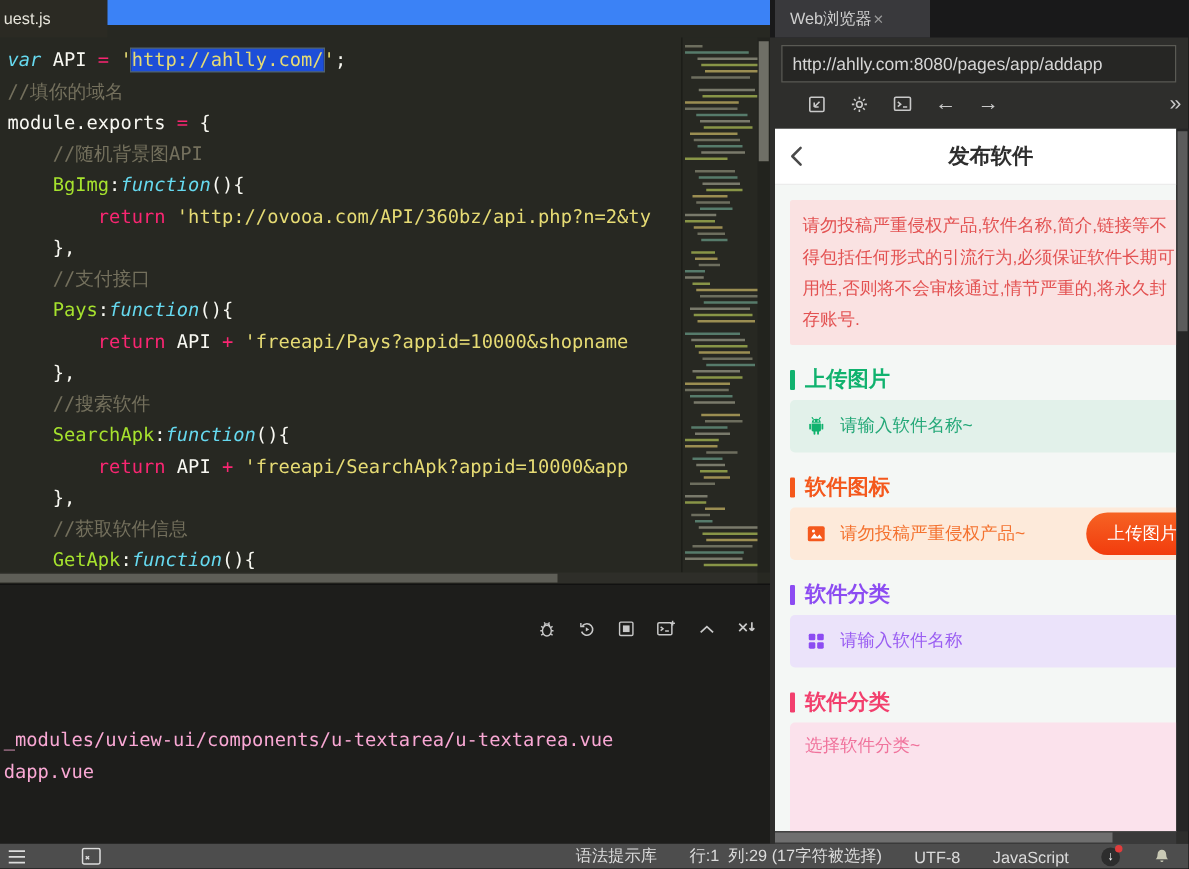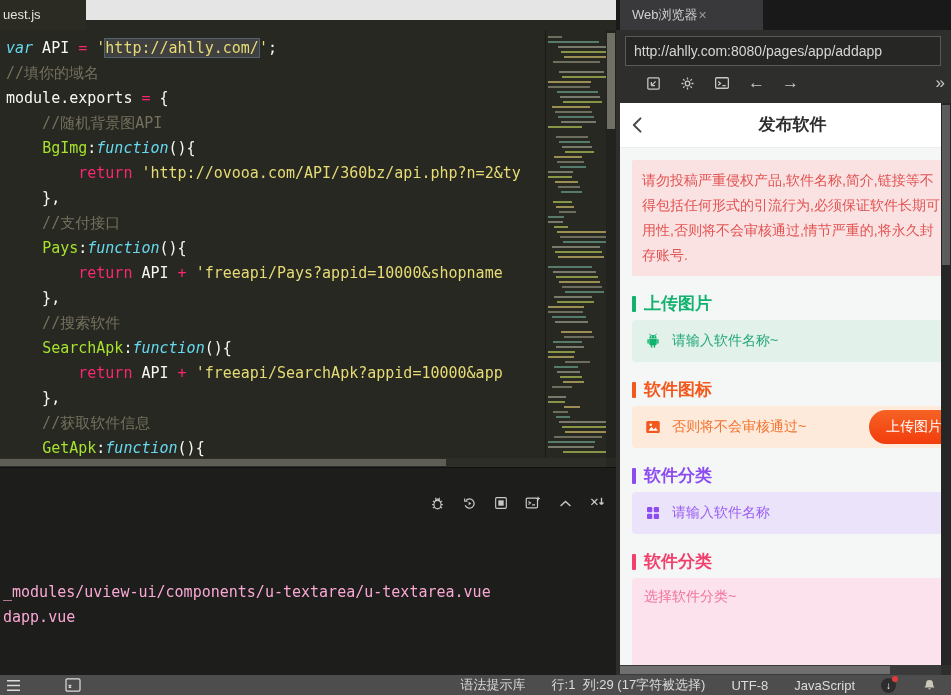--- a/index.html
+++ b/index.html
@@ -1,33 +1,33 @@
 <!DOCTYPE html>
 <html><head>
 <meta charset="utf-8">
 <style>
   html,body{margin:0;padding:0;background:#101010;}
   .app{position:relative;width:951px;height:695px;overflow:hidden;background:#161616;
        font-family:"Liberation Sans",sans-serif;-webkit-font-smoothing:antialiased;}
 
   
   .editor{position:absolute;left:0;top:0;width:616px;height:467px;background:#272822;}
-  .editor-tabbar{position:absolute;left:0;top:0;width:616px;height:20px;background:#e5e5e5;}
+  .editor-tabbar{position:absolute;left:0;top:0;width:616px;height:20px;background:#3b82f6;}
   .editor-tab{position:absolute;left:0;top:0;width:86px;height:30px;background:#2b2a23;
               color:#e6e4da;font-size:13px;line-height:30px;padding-left:3px;box-sizing:border-box;}
   .code-wrap{position:absolute;left:0;top:30px;width:545px;height:428px;overflow:hidden;}
   .code-pre{position:absolute;left:6px;top:6px;white-space:pre;
             font-family:"DejaVu Sans Mono",monospace;font-size:15px;line-height:25px;color:#f8f8f2;}
   .tk-pl{color:#f8f8f2}
   .tk-cm{color:#74705d}
   .tk-st{color:#e6db74}
   .tk-op{color:#f92672}
   .tk-kw{color:#66d9ef;font-style:italic}
   .tk-fn{color:#a6e22e}
-  .tk-sel{background:#404040;box-shadow:0 0 0 1px #51636c;}
+  .tk-sel{background:#1d4ed8;box-shadow:0 0 0 1px #51636c;}
   .minimap{position:absolute;left:545px;top:30px;width:61px;height:428px;background:#272822;
            border-left:1px solid rgba(0,0,0,.35);overflow:hidden;}
   .mm-bar{position:absolute;height:2px;opacity:.85;}
   .editor-vscroll{position:absolute;left:606px;top:30px;width:10px;height:428px;background:#22231e;}
   .editor-vscroll .thumb{position:absolute;left:1px;top:3px;width:8px;height:96px;background:#6f6f66;}
   .editor-hscroll{position:absolute;left:0;top:458px;width:606px;height:9px;background:#2e2e29;}
   .editor-hscroll .thumb{position:absolute;left:0;top:1px;height:7px;width:446px;background:#5e5e57;}
 
   
   .console{position:absolute;left:0;top:467px;width:616px;height:208px;background:#1d1d1b;border-top:1px solid #111;}
@@ -43,21 +43,21 @@
   .sb-right{margin-left:auto;display:flex;align-items:center;gap:26px;padding-right:14px;}
   .sb-item{white-space:pre;cursor:default;}
   .sb-update{position:relative;width:15px;height:15px;border-radius:50%;background:#2d2d2d;color:#fff;
              font-size:10px;line-height:15px;text-align:center;cursor:pointer;}
   .sb-update .dot{position:absolute;right:-2px;top:-2px;width:6px;height:6px;border-radius:50%;background:#e03c3c;}
   .sb-bell{color:#c9c9b5;cursor:pointer;display:inline-flex;}
 
   
   .browser{position:absolute;left:616px;top:0;width:335px;height:675px;background:#2e2e2c;}
   .browser-tabbar{position:absolute;left:0;top:0;width:335px;height:30px;background:#19191a;}
-  .browser-tab{position:absolute;left:4px;top:0;width:143px;height:30px;background:#39393c;color:#cfcfcf;
+  .browser-tab{position:absolute;left:4px;top:0;width:124px;height:30px;background:#39393c;color:#cfcfcf;
                font-size:13px;line-height:30px;padding-left:12px;box-sizing:border-box;display:flex;align-items:center;gap:1px;}
   .browser-tab .close{color:#9a9a9a;font-size:14px;cursor:pointer;}
   .url-input{position:absolute;left:9px;top:36px;width:316px;height:30px;box-sizing:border-box;
              background:#262624;border:1px solid #5a5a54;color:#d6d6d6;font-size:14px;padding:0 8px;
              font-family:"Liberation Sans",sans-serif;}
   .device-row{position:absolute;left:9px;top:70px;width:320px;height:26px;display:flex;align-items:center;color:#c9c9c9;}
   .device-select{width:118px;height:26px;box-sizing:border-box;border:1px solid #6a6a64;display:flex;
                  align-items:center;font-size:13px;padding:0 7px;cursor:pointer;background:#2e2e2c;color:#cfcfcf;}
   .device-select .caret{margin-left:auto;font-size:9px;color:#9a9a9a;}
   .bt-icons{display:flex;align-items:center;gap:17px;margin-left:20px;}
@@ -298,21 +298,21 @@
               <span class="lab" style="color: rgb(244, 88, 28);">软件图标</span>
             </div>
             <div class="sec-row" style="background: rgb(253, 234, 218);">
               <span class="ricon" style="color: rgb(244, 88, 28);">
                 <svg viewBox="0 0 24 24" width="18" height="18">
                   <rect x="3" y="4" width="18" height="16" rx="2" fill="currentColor"></rect>
                   <path d="M6 17l4-5.2 3 3.6 2.5-2.6L18.5 17z" fill="#fff"></path>
                   <circle cx="9" cy="9" r="1.6" fill="#fff"></circle>
                 </svg>
               </span>
-              <span style="color: rgb(244, 114, 47);">否则将不会审核通过~</span>
+              <span style="color: rgb(244, 114, 47);">请勿投稿严重侵权产品~</span>
               <button class="upload-btn">上传图片</button>
             </div>
             <div class="sec-head">
               <span class="bar" style="background: rgb(140, 76, 242);"></span>
               <span class="lab" style="color: rgb(140, 76, 242);">软件分类</span>
             </div>
             <div class="sec-row" style="background: rgb(235, 227, 250);">
               <span class="ricon" style="color: rgb(140, 76, 242);">
                 <svg viewBox="0 0 24 24" width="18" height="18" fill="currentColor">
                   <rect x="4" y="4" width="7" height="7" rx="1.5"></rect>

